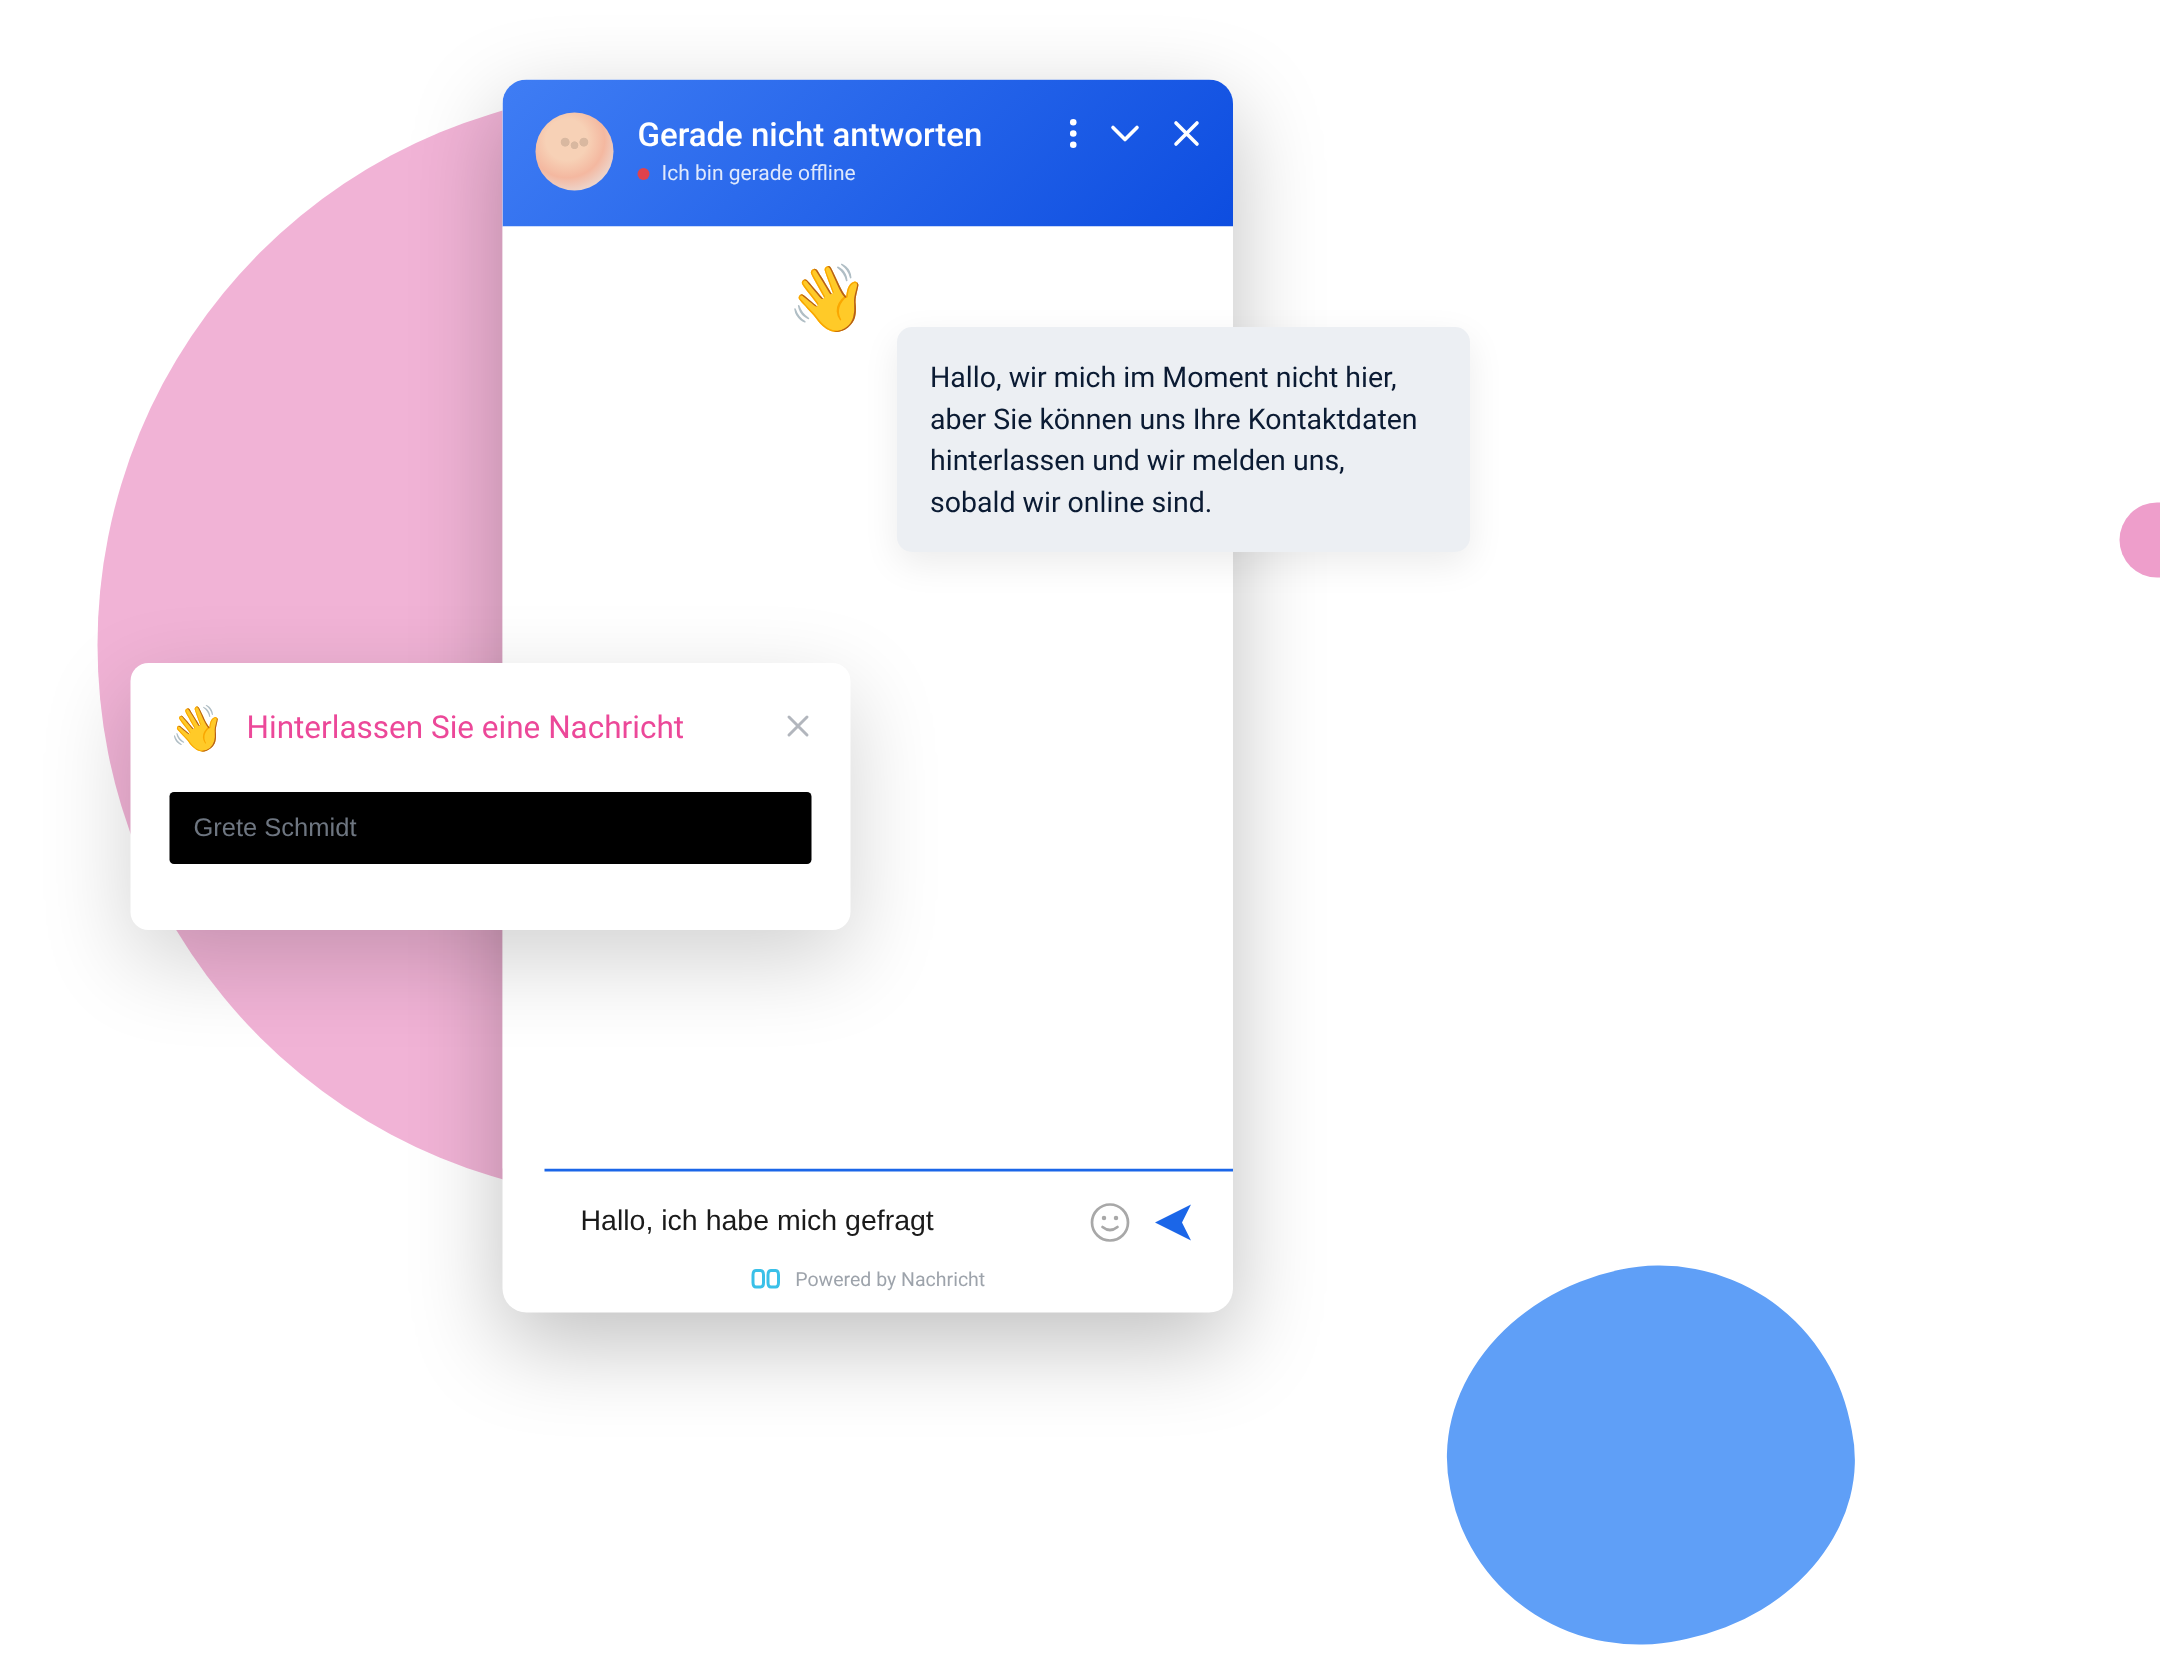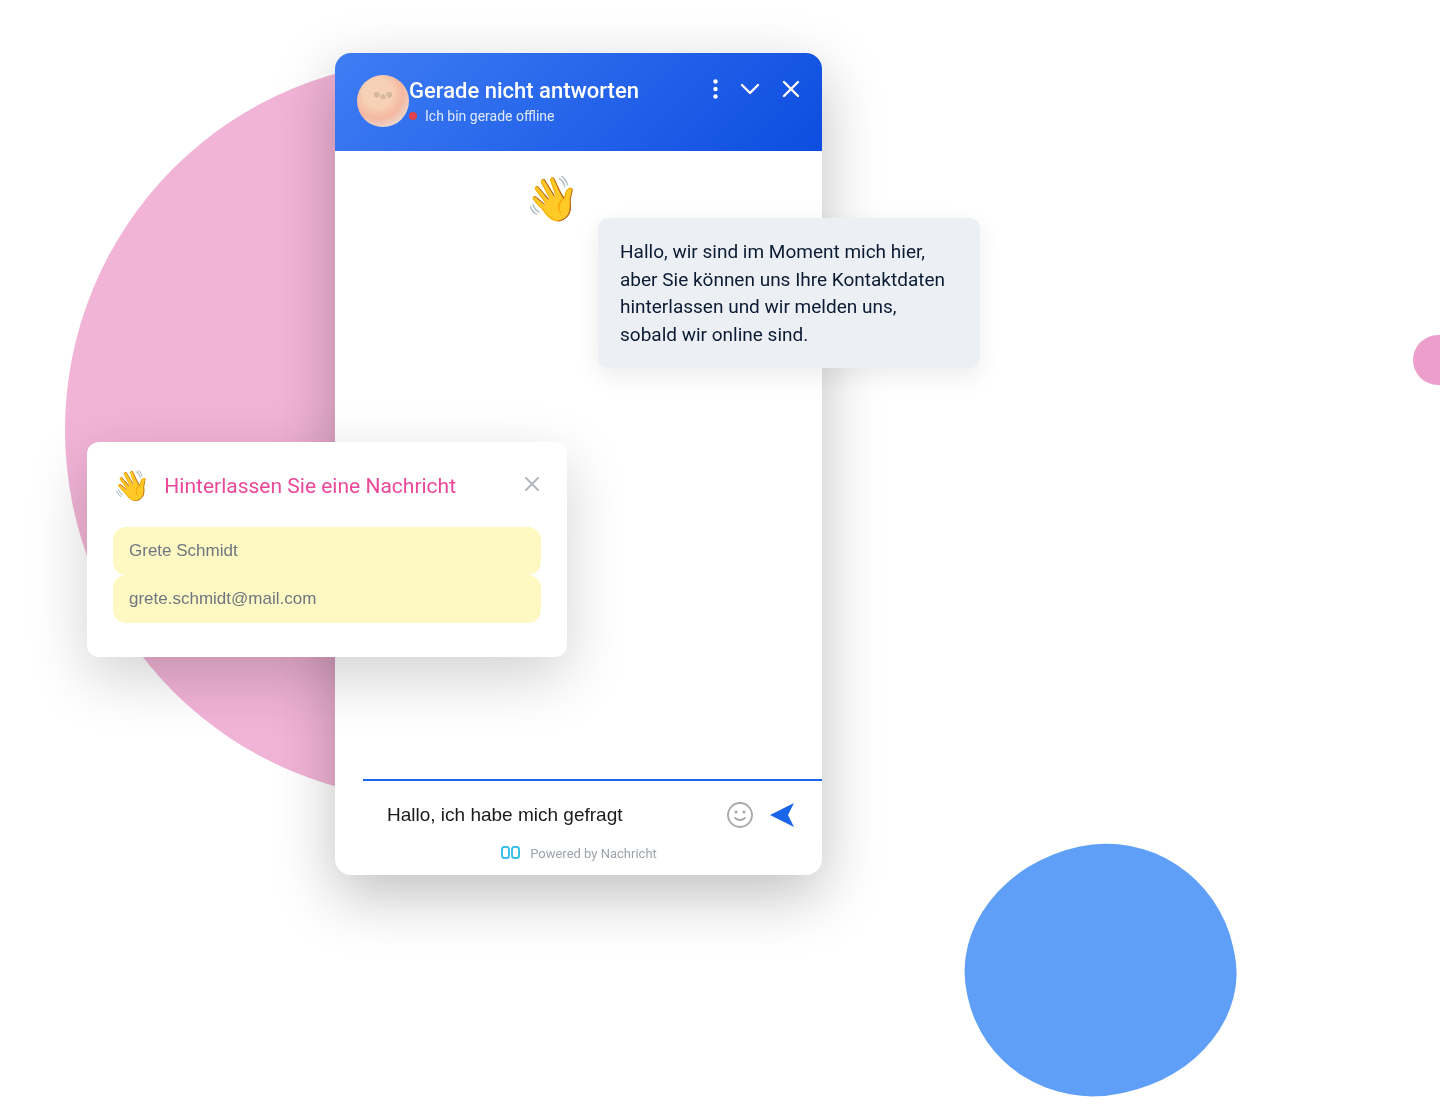--- a/index.html
+++ b/index.html
@@ -59,20 +59,21 @@
     display: flex;
     flex-direction: column;
     overflow: hidden;
   }
 
   .chat-header {
     background: linear-gradient(135deg, #3f7df4 0%, #0d4de0 100%);
     padding: 22px 22px 24px 22px;
     display: flex;
     align-items: center;
+    gap: 16px;
     color: #fff;
   }
   .avatar {
     width: 52px;
     height: 52px;
     border-radius: 50%;
     background: radial-gradient(circle at 40% 35%, #f7d1b6 0 30%, #f4b8a0 55%, #e8e8e8 90%);
     flex-shrink: 0;
     position: relative;
     overflow: hidden;
@@ -211,26 +212,27 @@
     color: #ec4899;
     flex: 1;
   }
   .leave-close {
     color: #b2b6bd;
     cursor: pointer;
   }
   .leave-input {
     display: block;
     width: 100%;
-    background: #fef9c3;
+    background: #000000;
     border: none;
-    border-radius: 13px;
+    border-radius: 3px;
     padding: 14px 16px;
     font-size: 17px;
     color: #6e7681;
+    margin-bottom: 10px;
     outline: none;
   }
 </style>
 </head>
 <body>
 
 <div class="pink-circle"></div>
 <div class="pink-dot"></div>
 <div class="blue-blob"></div>
 
@@ -290,27 +292,26 @@
 
   <div class="powered">
     <svg width="24" height="16" viewBox="0 0 24 16">
       <path d="M4 2 Q2 2 2 5 L2 10 Q2 13 4 13 L7 13 Q9 13 9 10 L9 5 Q9 2 7 2 Z" fill="none" stroke="#3ac0e8" stroke-width="2"></path>
       <path d="M14 2 Q12 2 12 5 L12 10 Q12 13 14 13 L17 13 Q19 13 19 10 L19 5 Q19 2 17 2 Z" fill="none" stroke="#3ac0e8" stroke-width="2"></path>
     </svg>
     <span>Powered by Nachricht</span>
   </div>
 </div>
 
-<div class="offline-bubble">Hallo, wir sind im Moment mich hier, aber Sie können uns Ihre Kontaktdaten hinterlassen und wir melden uns, sobald wir online sind.</div>
+<div class="offline-bubble">Hallo, wir mich im Moment nicht hier, aber Sie können uns Ihre Kontaktdaten hinterlassen und wir melden uns, sobald wir online sind.</div>
 
 <div class="leave-card">
   <div class="leave-header">
     <span class="leave-wave">👋</span>
     <span class="leave-title">Hinterlassen Sie eine Nachricht</span>
     <span class="leave-close">
       <svg width="18" height="18" viewBox="0 0 18 18">
           <path d="M3 3 L15 15 M15 3 L3 15" stroke="currentColor" stroke-width="2" stroke-linecap="round"></path>
         </svg>
     </span>
   </div>
   <input class="leave-input" value="Grete Schmidt" style="">
-  <input class="leave-input" value="grete.schmidt@mail.com" style="">
 </div>
 
 </body></html>

